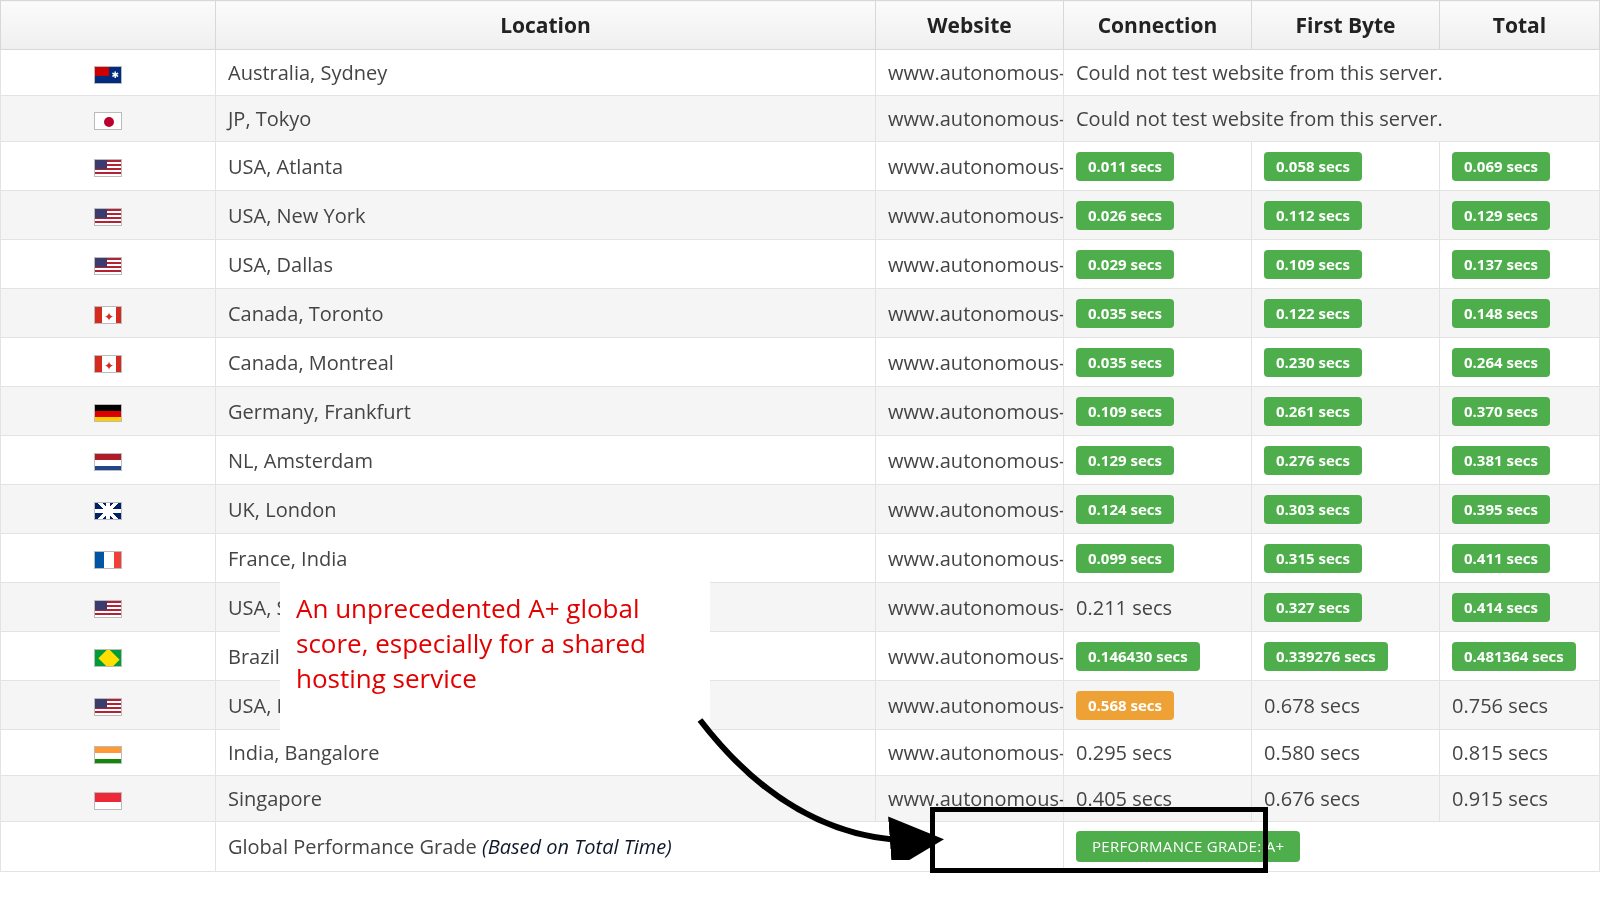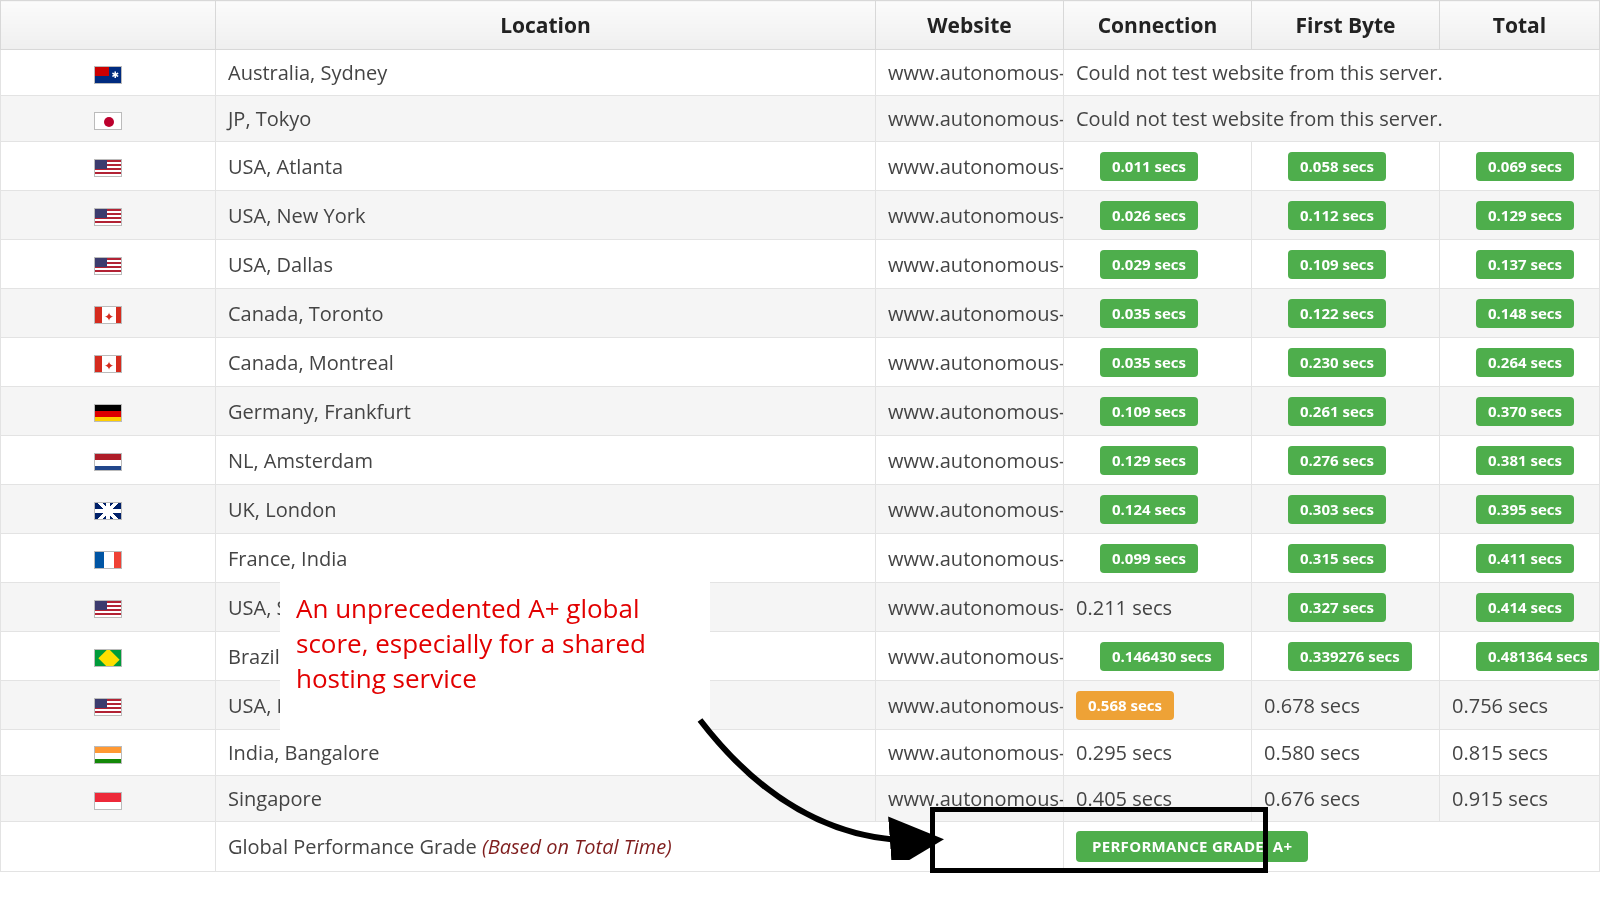--- a/index.html
+++ b/index.html
@@ -67,43 +67,43 @@
   .flag-gb{background:#012169;}
   .flag-gb::before{content:"";position:absolute;inset:0;background:linear-gradient(45deg,transparent 45%,#fff 45% 55%,transparent 55%),linear-gradient(-45deg,transparent 45%,#fff 45% 55%,transparent 55%);}
   .flag-gb::after{content:"";position:absolute;inset:0;background:linear-gradient(#fff,#fff) center/100% 4px no-repeat,linear-gradient(#fff,#fff) center/4px 100% no-repeat,linear-gradient(#c8102e,#c8102e) center/100% 2px no-repeat,linear-gradient(#c8102e,#c8102e) center/2px 100% no-repeat;}
   .flag-fr{background:linear-gradient(90deg,#0055A4 0 9px,#fff 9px 19px,#EF4135 19px 28px);}
   .flag-br{background:#009b3a;}
   .flag-br::after{content:"";position:absolute;left:6px;top:2px;width:16px;height:14px;background:#fedf00;transform:rotate(45deg);}
   .flag-in{background:linear-gradient(#FF9933 0 6px,#fff 6px 12px,#138808 12px 18px);}
   .flag-sg{background:linear-gradient(#ED2939 0 9px,#fff 9px 18px);}
 
   .domain { color:#444; }
-  .ip { color:#7f1d1d; font-style: italic; }
+  .ip { color:#0f172a; font-style: italic; }
 
   .badge {
     display:inline-block;
     padding: 4px 12px 5px;
     border-radius:4px;
     color:#fff;
     font-size:15px;
     font-weight:700;
     white-space:nowrap;
   }
-  .badge-green { background:#4eae4c;margin-left:24px; }
+  .badge-green { background:#4eae4c; }
   .badge-orange { background:#eea236; }
   .plain-time { color:#444; }
 
   .grade-badge{
     display:inline-block;
     padding:5px 16px 6px;
     border-radius:4px;
     background:#4eae4c;
     color:#fff;
     font-size:15px;
-    font-weight:700;
+    font-weight:400;
     letter-spacing:.3px;
   }
 
   .summary td { font-size:20px; }
 
   
   .annotation {
     position:absolute;
     left:280px; top:577px;
     width:430px; height:165px;

